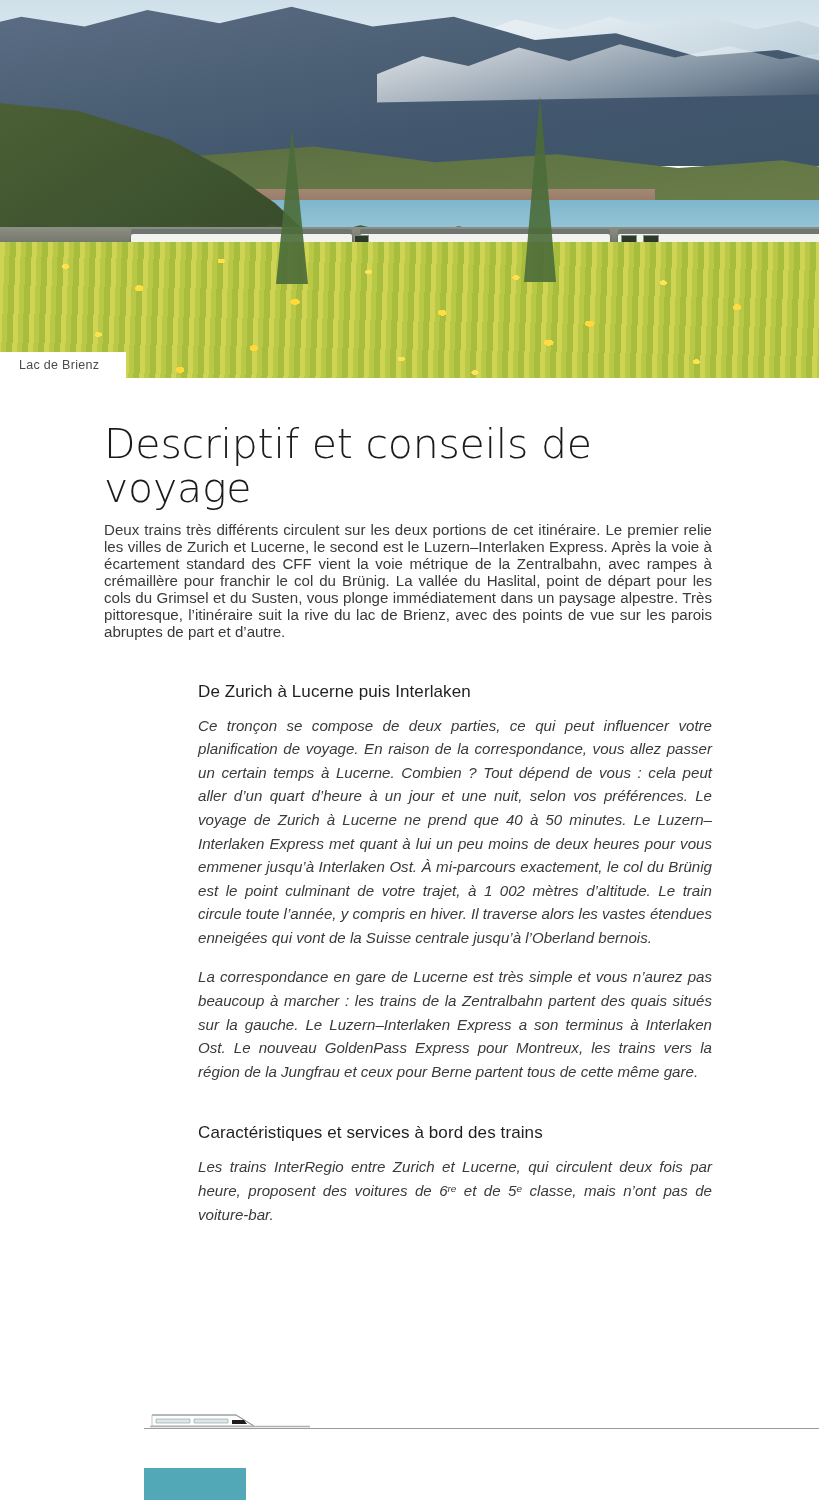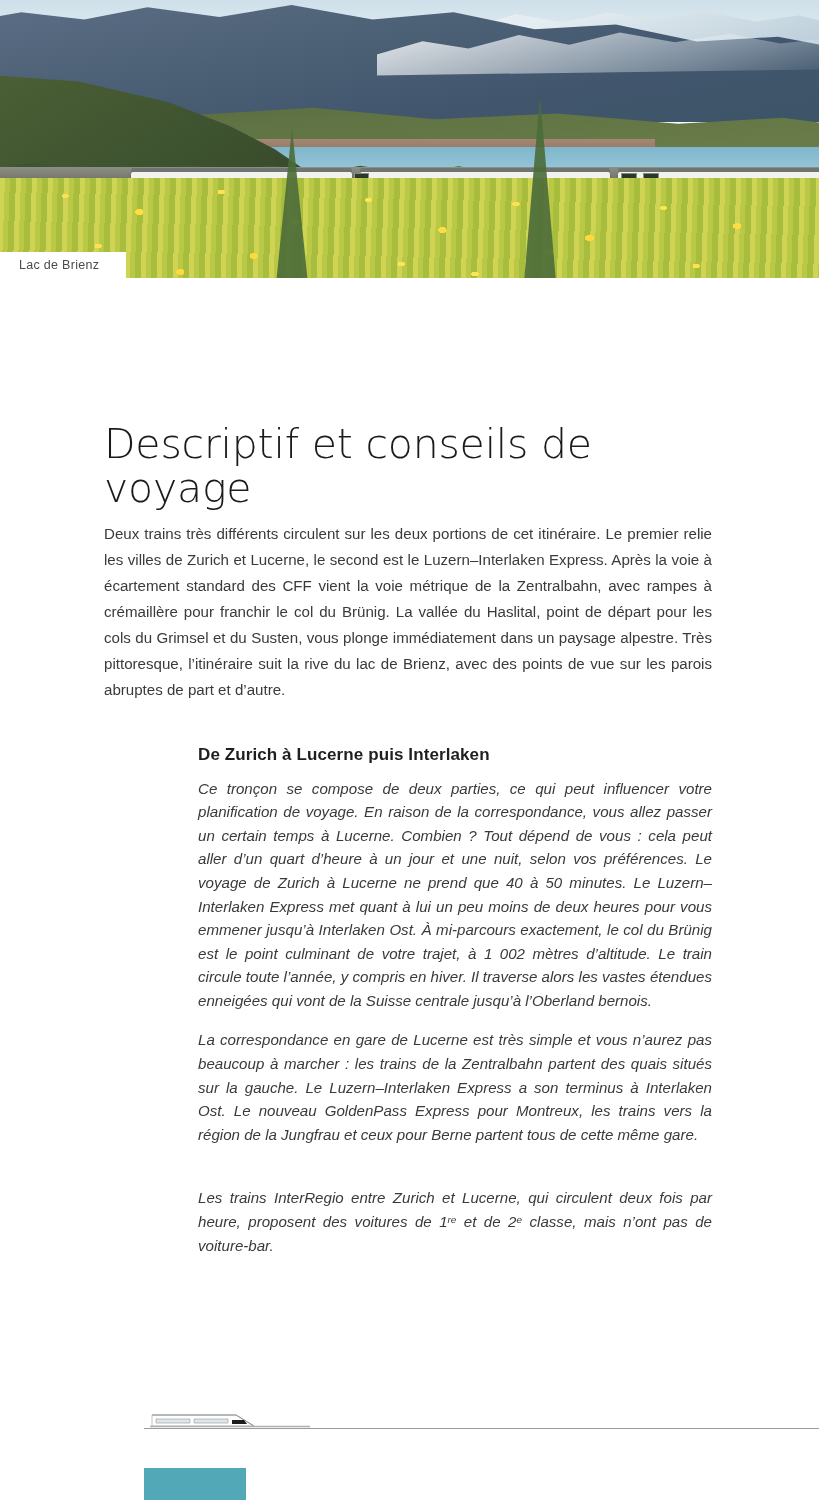--- a/index.html
+++ b/index.html
@@ -15,21 +15,21 @@
     font-family: "Liberation Sans", sans-serif;
     color: #333333;
   }
 
   
   .hero {
     position: absolute;
     left: 0;
     top: 0;
     width: 819px;
-    height: 278px;
+    height: 378px;
     overflow: hidden;
   }
   .hero-photo {
     position: absolute;
     inset: 0;
     width: 100%;
     height: 100%;
   }
   
   .sky {
@@ -218,33 +218,33 @@
     line-height: 1.08;
     letter-spacing: -0.2px;
     color: #1b1b1b;
     font-family: "DejaVu Sans", sans-serif;
     font-stretch: condensed;
   }
   .intro {
     margin: 10px 0 0 104px;
     width: 608px;
     font-size: 15.1px;
-    line-height: 26px;
+    line-height: 17px;
     text-align: justify;
     color: #3a3a3a;
   }
   .section {
     margin-left: 198px;
     width: 514px;
   }
   .section.first { margin-top: 42px; }
   .section.second { margin-top: 40px; }
   .sec-head {
     font-size: 17px;
-    font-weight: 700;
+    font-weight: 400;
     color: #1f1f1f;
     margin: 0 0 12px 0;
     letter-spacing: .1px;
   }
   .sec-p {
     font-size: 15.1px;
     line-height: 23.6px;
     text-align: justify;
     color: #3a3a3a;
     margin: 0;
@@ -342,21 +342,22 @@
 
   <p class="intro">Deux trains très différents circulent sur les deux portions de cet itinéraire. Le premier relie les villes de Zurich et Lucerne, le second est le Luzern–Interlaken Express. Après la voie à écartement standard des CFF vient la voie métrique de la Zentralbahn, avec rampes à crémaillère pour franchir le col du Brünig. La vallée du Haslital, point de départ pour les cols du Grimsel et du Susten, vous plonge immédiatement dans un paysage alpestre. Très pittoresque, l’itinéraire suit la rive du lac de Brienz, avec des points de vue sur les parois abruptes de part et d’autre.</p>
 
   <div class="section first">
     <h2 class="sec-head">De Zurich à Lucerne puis Interlaken</h2>
     <p class="sec-p">Ce tronçon se compose de deux parties, ce qui peut influencer votre planification de voyage. En raison de la correspondance, vous allez passer un certain temps à Lucerne. Combien ? Tout dépend de vous : cela peut aller d’un quart d’heure à un jour et une nuit, selon vos préférences. Le voyage de Zurich à Lucerne ne prend que 40 à 50 minutes. Le Luzern–Interlaken Express met quant à lui un peu moins de deux heures pour vous emmener jusqu’à Interlaken Ost. À mi-parcours exactement, le col du Brünig est le point culminant de votre trajet, à 1 002 mètres d’altitude. Le train circule toute l’année, y compris en hiver. Il traverse alors les vastes étendues enneigées qui vont de la Suisse centrale jusqu’à l’Oberland bernois.</p>
     <p class="sec-p">La correspondance en gare de Lucerne est très simple et vous n’aurez pas beaucoup à marcher : les trains de la Zentralbahn partent des quais situés sur la gauche. Le Luzern–Interlaken Express a son terminus à Interlaken Ost. Le nouveau GoldenPass Express pour Montreux, les trains vers la région de la Jungfrau et ceux pour Berne partent tous de cette même gare.</p>
   </div>
 
   <div class="section second">
-    <p class="sec-p"><span>Les trains InterRegio entre Zurich et Lucerne, qui circulent deux fois par heure, proposent des voitures de 1</span><sup>re</sup><span> et de 2</span><sup>e</sup><span> classe, mais n’ont pas de voiture-bar.</span></p>
+    <h2 class="sec-head">Caractéristiques et services à bord des trains</h2>
+    <p class="sec-p"><span>Les trains InterRegio entre Zurich et Lucerne, qui circulent deux fois par heure, proposent des voitures de 6</span><sup>re</sup><span> et de 5</span><sup>e</sup><span> classe, mais n’ont pas de voiture-bar.</span></p>
   </div>
 
 </div>
 
 <div class="footer">
   <div class="rule"></div>
   <div class="footer-train">
     <svg viewBox="0 0 160 24" width="160" height="24" xmlns="http://www.w3.org/2000/svg">
       <path d="M2 9 L86 9 L104 20 L2 20 Z" fill="#ffffff" stroke="#b4b4b4" stroke-width="0.8"></path>
       <path d="M2 9 L86 9 L104 20" fill="none" stroke="#8e8e8e" stroke-width="1"></path>

